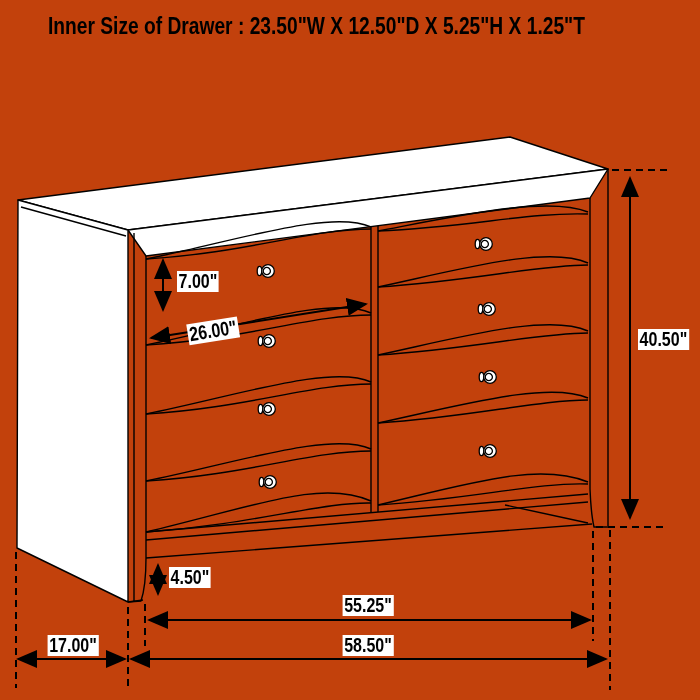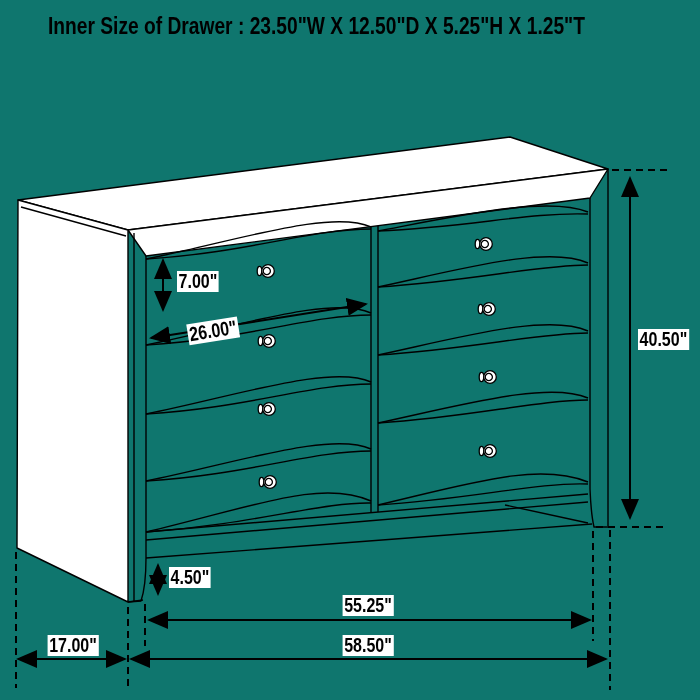--- a/index.html
+++ b/index.html
@@ -1,16 +1,16 @@
 <!DOCTYPE html>
 <html><head>
 <meta charset="utf-8">
 <style>
   html,body{margin:0;padding:0;background:#fff;}
-  #stage{position:relative;width:700px;height:700px;background:#0f766e;overflow:hidden;
+  #stage{position:relative;width:700px;height:700px;background:#c2410c;overflow:hidden;
          font-family:"Liberation Sans", sans-serif;}
   #drawing{position:absolute;left:0;top:0;}
   .dim-label{position:absolute;font-weight:bold;font-size:20px;color:#000;
              background:#fff;padding:0 2px;line-height:1.05;white-space:nowrap;
              transform-origin:left center;transform:scaleX(0.8);}
   .dim-label.centered{transform-origin:center center;transform:translateX(-50%) scaleX(0.8);}
   .dim-label.rotated{transform-origin:center center;
              transform:translate(-50%,-50%) rotate(-9deg) scaleX(0.8);}
   #title{position:absolute;left:48px;top:12px;font-weight:bold;font-size:24px;color:#000;
          white-space:nowrap;transform-origin:left center;transform:scaleX(0.8);}

